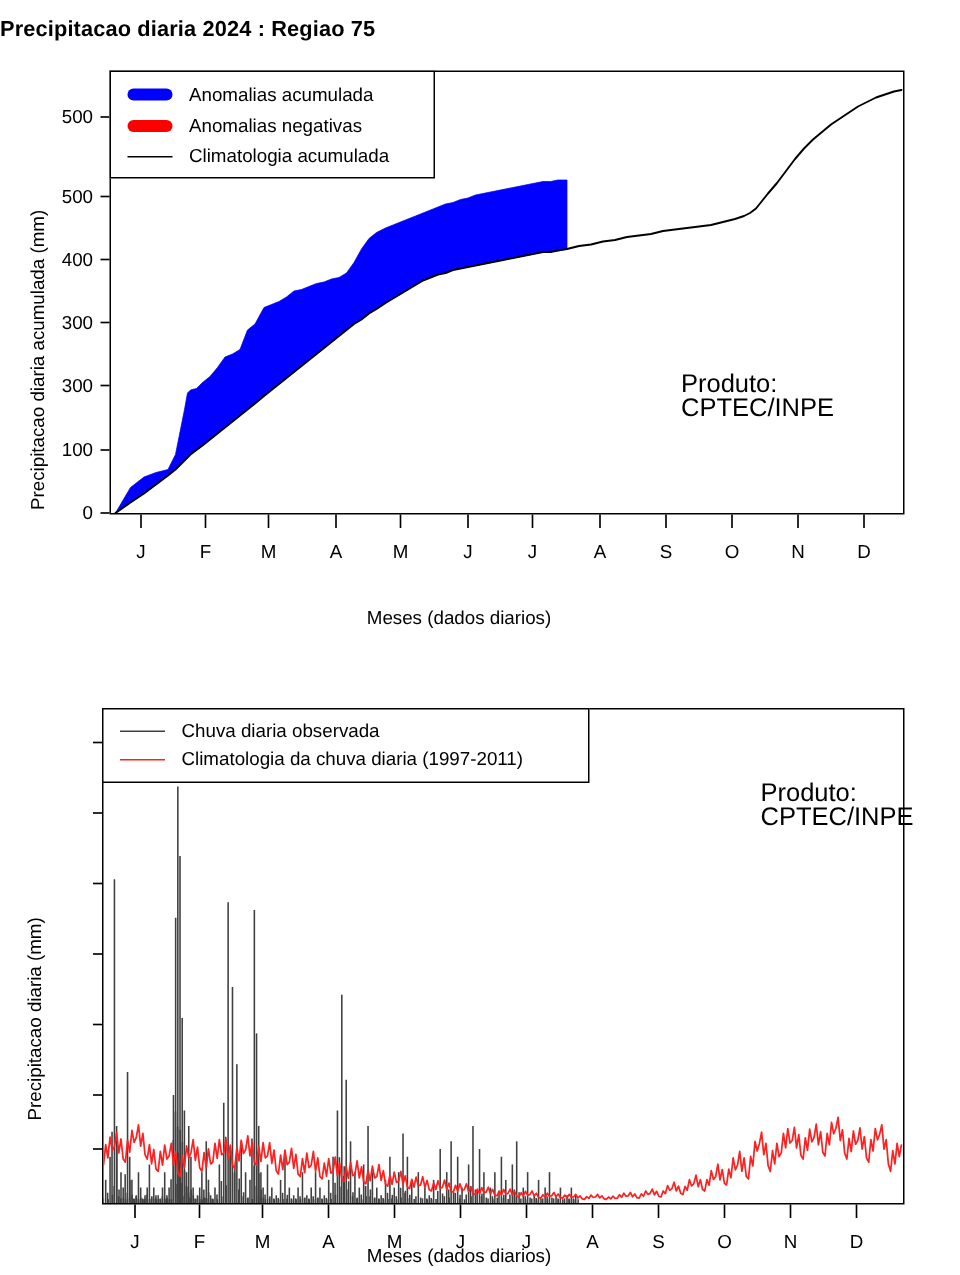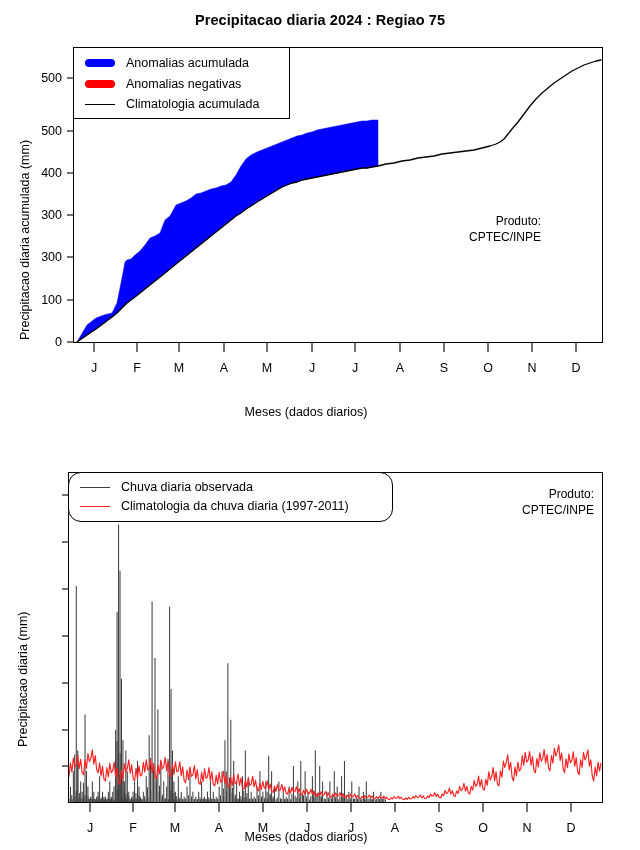--- a/index.html
+++ b/index.html
@@ -16,21 +16,21 @@
     overflow: hidden;
   }
 
   .figure { position: absolute; left: 0; top: 0; width: 640px; height: 850px; }
 
   
   .main-title {
     position: absolute;
     left: 0; top: 12px;
     width: 640px;
-    text-align: center;
+    text-align: left;
     font-size: 14.5px;
     font-weight: bold;
     letter-spacing: .1px;
   }
 
   
   .panel { position: absolute; }
   #panel-top    { left: 0; top: 0;   width: 640px; height: 430px; }
   #panel-bottom { left: 0; top: 430px; width: 640px; height: 420px; }
 
@@ -82,21 +82,21 @@
   }
 
   
   .legend-box {
     position: absolute;
     border: 1px solid #000000;
     background: #ffffff;
     box-sizing: border-box;
   }
   #legend-top    { left: 73px;  top: 47px;  width: 217px; height: 72px; }
-  #legend-bottom { left: 68px;  top: 472px; width: 325px; height: 50px; border-radius: 13px; }
+  #legend-bottom { left: 68px;  top: 472px; width: 325px; height: 50px; }
 
   .legend-row {
     position: absolute;
     display: flex;
     align-items: center;
     white-space: nowrap;
   }
   .legend-label { font-size: 12.5px; }
 
   .sw-thick {
@@ -109,24 +109,25 @@
     display: inline-block;
     width: 30px; height: 0;
     border-top-width: 1.2px;
     border-top-style: solid;
     margin-right: 11px;
   }
 
   
   .produto {
     position: absolute;
-    text-align: right;
-    font-size: 12px;
+    text-align: left;
+    font-size: 17px;
     line-height: 16px;
     white-space: nowrap;
+    margin-top: 35px;
   }
   #produto-top    { left: 505px; top: 213px; transform: translateX(-50%); }
   #produto-bottom { left: 558px; top: 486px; transform: translateX(-50%); }
 </style>
 </head>
 <body>
 
 <div class="figure">
 
   <div class="main-title">Precipitacao diaria 2024 : Regiao 75</div>

